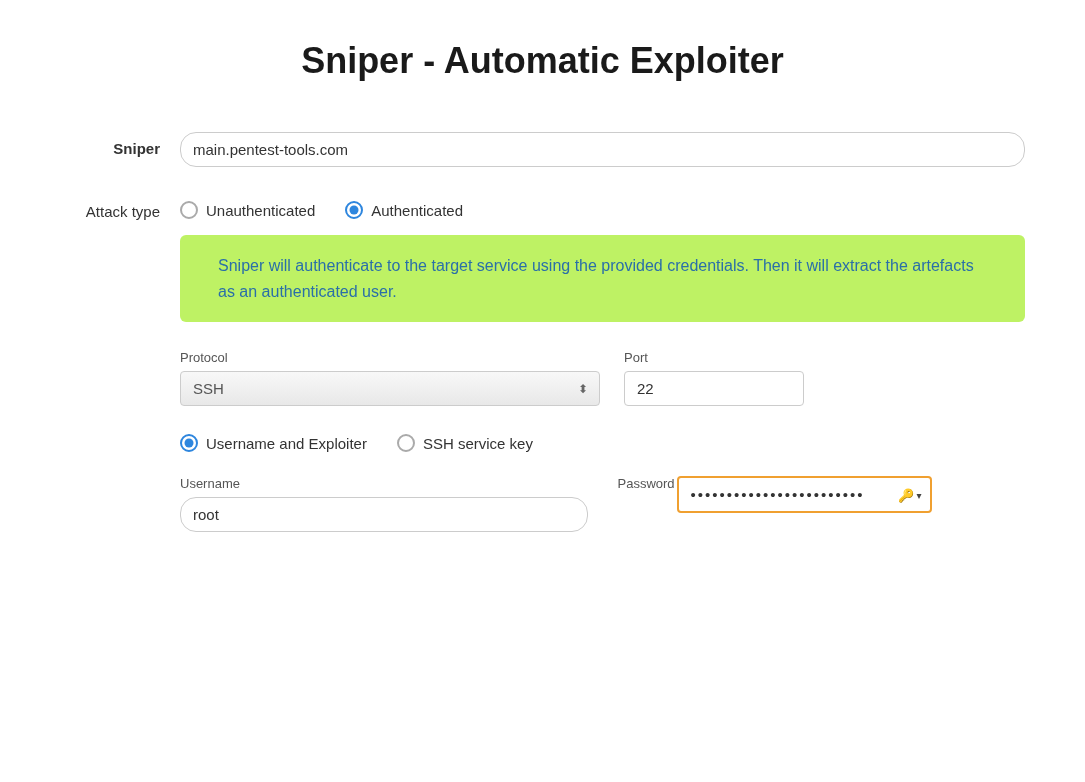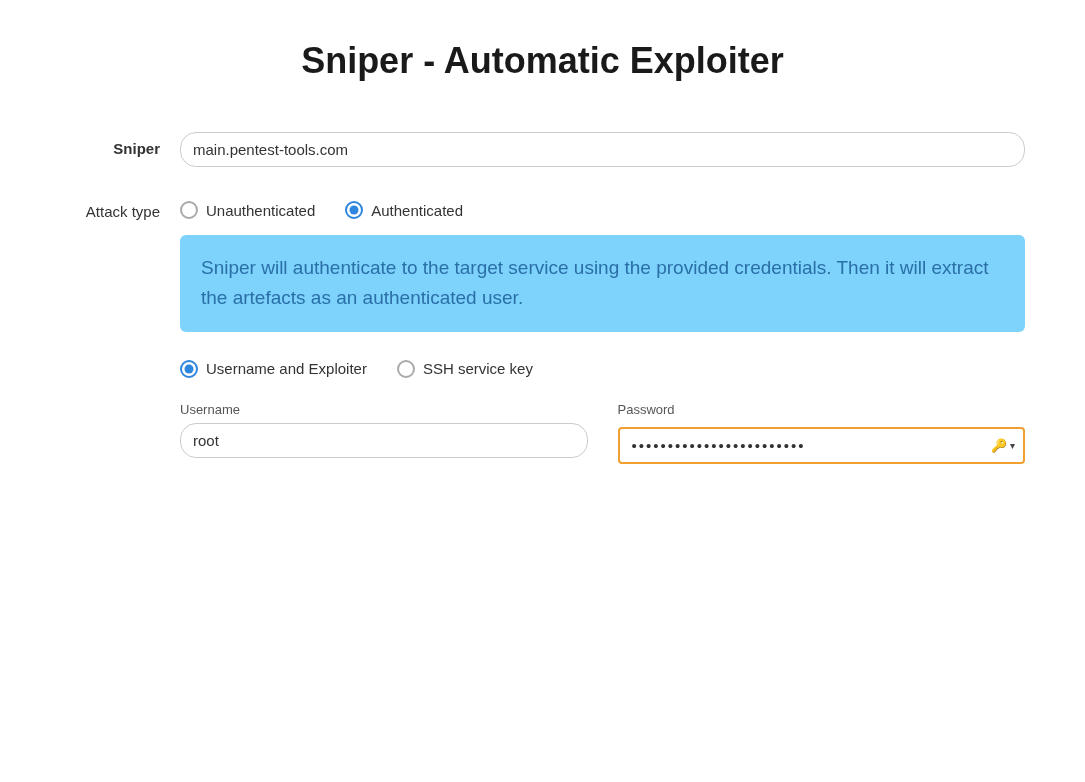--- a/index.html
+++ b/index.html
@@ -108,25 +108,25 @@
       top: 50%;
       left: 50%;
       transform: translate(-50%, -50%);
       width: 9px;
       height: 9px;
       border-radius: 50%;
       background: #2e86de;
     }
 
     .info-box {
-      background: #7dd3fc;
+      background: #bef264;
       border-radius: 6px;
-      padding: 18px 21px;
+      padding: 18px 38px;
       margin-top: 16px;
-      font-size: 19px;
+      font-size: 16px;
       color: #2a6fa8;
       line-height: 1.6;
     }
 
     .sub-form {
       margin-left: 120px;
       margin-top: 10px;
     }
 
     .protocol-port-row {
@@ -203,22 +203,22 @@
     .username-field-group {
       flex: 1;
       display: flex;
       flex-direction: column;
       gap: 6px;
     }
 
     .password-field-group {
       flex: 1;
       display: flex;
-      flex-direction: column;
-      gap: 10px;
+      flex-direction: row;
+      gap: 2px;
     }
 
     .password-input-wrapper {
       position: relative;
       display: flex;
       align-items: center;
     }
 
     .password-input {
       width: 100%;
@@ -281,20 +281,39 @@
         </label>
       </div>
 
       <div class="info-box">
         <span>Sniper will authenticate to the target service using the provided credentials. Then it will extract the artefacts as an authenticated user.</span>
       </div>
     </div>
   </div>
 
   <div class="sub-form">
+    <div class="protocol-port-row">
+      <div class="field-group">
+        <label class="field-label">Protocol</label>
+        <div class="select-wrapper">
+          <select class="protocol-select">
+            <option>SSH</option>
+            <option>FTP</option>
+            <option>HTTP</option>
+            <option>HTTPS</option>
+            <option>SMB</option>
+          </select>
+          <span class="select-arrow">⬍</span>
+        </div>
+      </div>
+      <div class="field-group">
+        <label class="field-label">Port</label>
+        <input type="text" class="port-input" value="22" style="">
+      </div>
+    </div>
 
     <div class="credential-type-row">
       <label class="radio-option">
         <input type="radio" name="credential-type" checked="" style="">
         <span>Username and Exploiter</span>
       </label>
       <label class="radio-option">
         <input type="radio" name="credential-type" style="">
         <span>SSH service key</span>
       </label>

